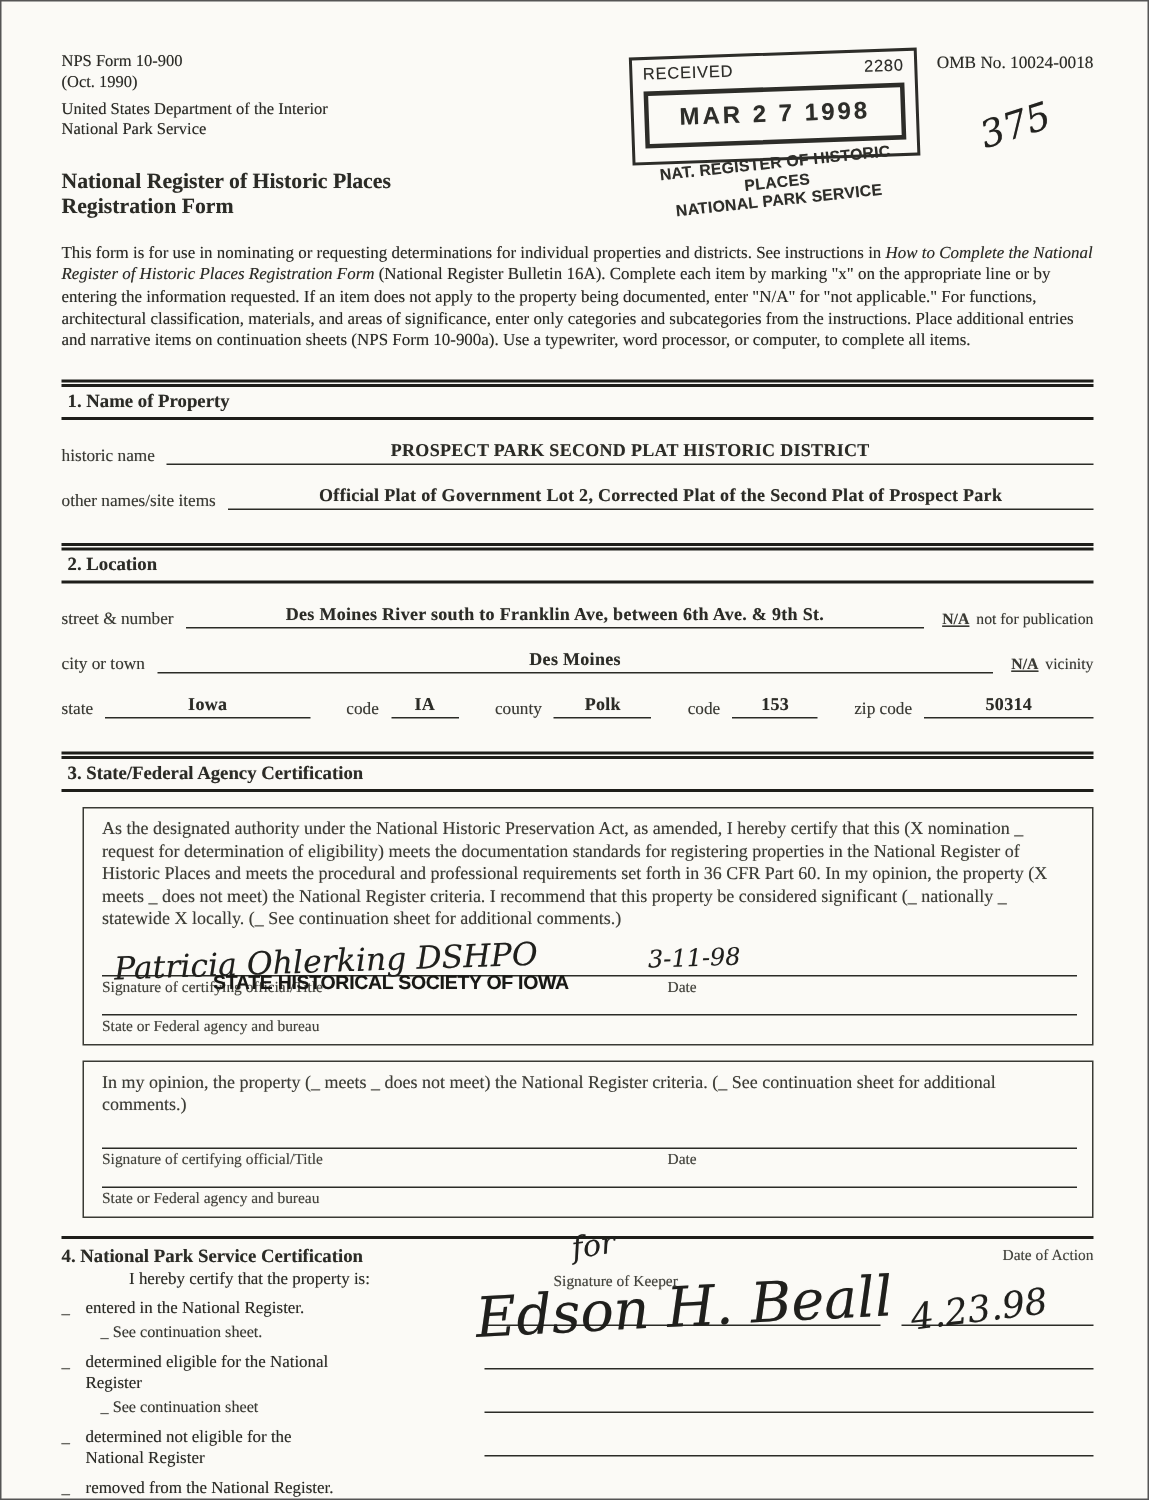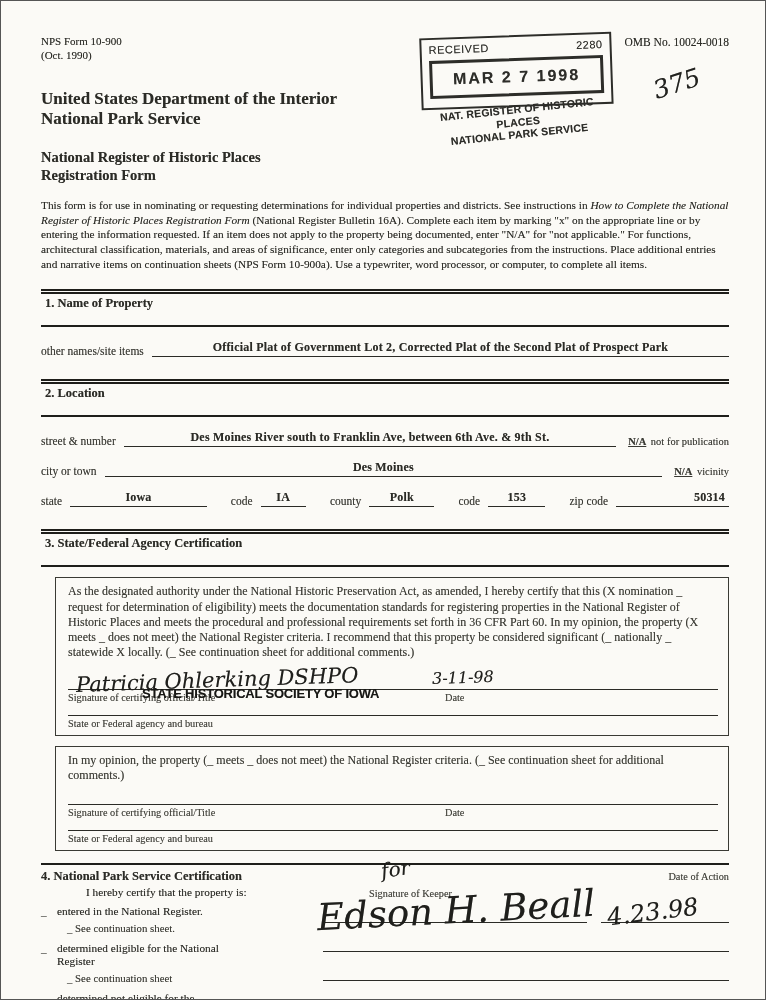--- a/index.html
+++ b/index.html
@@ -14,48 +14,48 @@
     color:#2b2b26;
     border:1px solid #555;
     padding:34px 36px 0 40px;
     overflow:hidden;
     text-shadow:0 0 .45px rgba(40,40,35,.45);
   }
 
   
   .hdr-top { display:flex; justify-content:space-between; font-size:11px; line-height:1.25; }
   .omb { font-size:11.5px; }
-  .dept { margin-top:26px; font-weight:bold; font-size:17px; line-height:1.2; }
+  .dept { margin-top:4px; font-weight:normal; font-size:11px; line-height:1.2; }
   .form-title { margin-top:20px; font-weight:bold; font-size:14.5px; line-height:1.2; }
   .instructions { margin-top:14px; font-size:11.3px; line-height:1.3; }
   .instructions .it { font-style:italic; }
 
   
   .stamp { position:absolute; left:420px; top:34px; width:192px; transform:rotate(-2deg); color:#2d2d29; z-index:3; }
   .stamp-box { border:2px solid #2d2d29; padding:4px 7px 9px; background:rgba(251,250,246,.6); }
   .stamp-received { display:flex; justify-content:space-between; font-family:"Liberation Sans", sans-serif; font-size:11px; letter-spacing:.5px; }
   .stamp-datebox { border:3px solid #2d2d29; margin-top:5px; padding:7px 2px; text-align:center; font-family:"Liberation Sans", sans-serif; font-weight:bold; font-size:16px; letter-spacing:2px; }
   .stamp-registry { margin-top:-4px; text-align:center; font-family:"Liberation Sans", sans-serif; font-weight:bold; font-size:10.5px; line-height:1.2; transform:rotate(-4deg); letter-spacing:.2px; }
   .hand-375 { position:absolute; left:652px; top:68px; font-family:"DejaVu Serif", serif; font-style:italic; font-size:25px; transform:rotate(-18deg); color:#22221f; }
 
   
   .section-bar { border-top:5px double #1e1e1a; border-bottom:2px solid #1e1e1a; }
-  .section-bar .t { font-weight:bold; font-size:12.5px; padding:2px 2px 14px 4px; }
+  .section-bar .t { font-weight:bold; font-size:12.5px; padding:2px 2px 3px 4px; }
   .mt18{margin-top:18px;} .mt22{margin-top:22px;}
 
   
   .row { display:flex; align-items:flex-end; margin-top:13px; font-size:12px; }
   .row .lbl { white-space:nowrap; padding-right:8px; font-size:11.5px; color:#3a3a34; }
   .fill { border-bottom:1.3px solid #2b2b26; padding:0 4px 1px; min-height:16px;text-align:center; }
   .grow { flex:1; }
   .typed { font-weight:bold; letter-spacing:.2px; }
   .center { text-align:center; }
   .na-cell { white-space:nowrap; padding-left:10px; font-size:10.5px; color:#3a3a34; }
   .na { text-decoration:underline; font-weight:bold; padding:0 2px; }
-  .w170{width:170px;} .w55{width:55px;} .w80{width:80px;} .w70{width:70px;} .w140{width:140px;text-align:right;}
+  .w170{width:170px;} .w55{width:55px;} .w80{width:80px;} .w70{width:70px;} .w140{width:140px;}
   .gap8{margin-left:24px;} 
 
   
   .cert-box { border:1.6px solid #3a3a34; margin:10px 0 0 14px; padding:6px 10px 6px 12px; }
   .cert-text { font-size:12px; line-height:1.26; color:#3c3c35; }
   .sig-row { position:relative; border-bottom:1.3px solid #2b2b26; height:30px; }
   .sig-row.empty { height:22px; }
   .script { font-family:"DejaVu Serif", serif; font-style:italic; color:#1f1f1c; }
   .sig-script { position:absolute; left:8px; bottom:-3px; font-size:21px; transform:rotate(-2deg); white-space:nowrap; z-index:2; }
   .sig-date-script { position:absolute; left:56%; bottom:2px; font-size:16px; transform:rotate(-2deg); }
@@ -122,20 +122,24 @@
     <div>National Register of Historic Places</div>
     <div>Registration Form</div>
   </div>
 
   <p class="instructions"><span>This form is for use in nominating or requesting determinations for individual properties and districts.  See instructions in </span><span class="it">How to Complete the National Register of Historic Places Registration Form</span><span>  (National Register Bulletin 16A).  Complete each item by marking "x" on the appropriate line or by entering the information requested.  If an item does not apply to the property being documented, enter "N/A" for "not applicable."  For functions, architectural classification, materials, and areas of significance, enter only categories and subcategories from the instructions.  Place additional entries and narrative items on continuation sheets (NPS Form 10-900a).  Use a typewriter, word processor, or computer, to complete all items.</span></p>
 
   <div class="section-bar mt18">
     <div class="t">1.  Name of Property</div>
   </div>
 
+  <div class="row">
+    <span class="lbl">historic name</span>
+    <span class="fill grow center typed">PROSPECT PARK SECOND PLAT HISTORIC DISTRICT</span>
+  </div>
 
   <div class="row">
     <span class="lbl">other names/site items</span>
     <span class="fill grow center typed">Official Plat of Government Lot 2, Corrected Plat of the Second Plat of Prospect Park</span>
   </div>
 
   <div class="section-bar mt22">
     <div class="t">2.  Location</div>
   </div>
 

